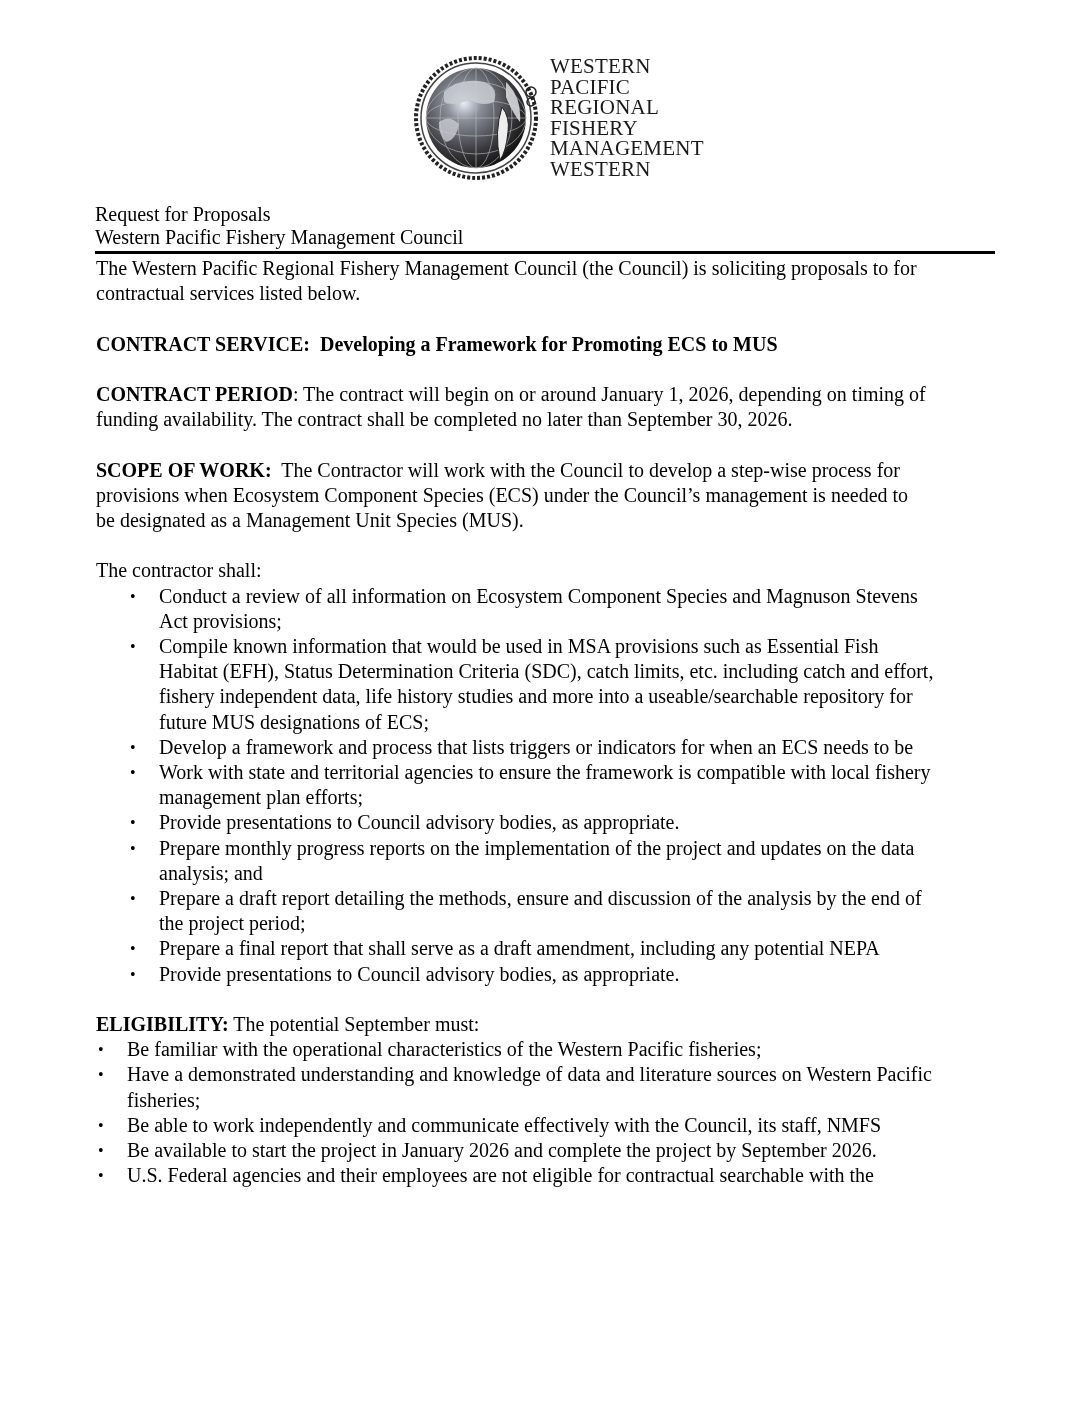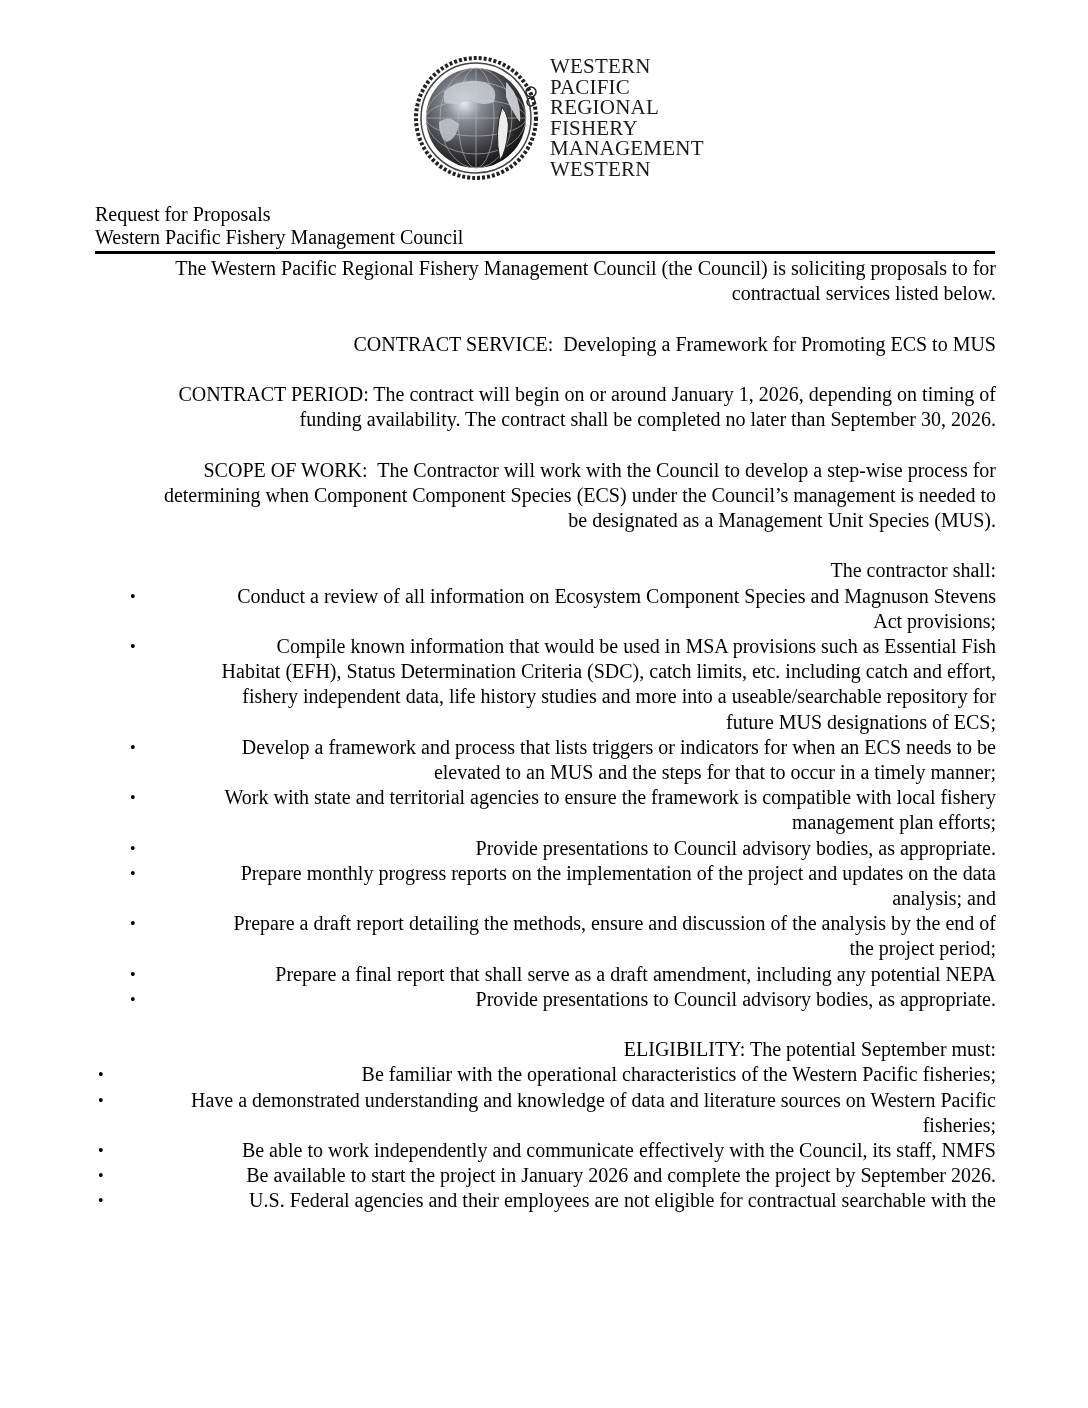--- a/index.html
+++ b/index.html
@@ -14,23 +14,23 @@
                letter-spacing: 0.2px; color: #1a1a1a; }
   .logo-text div { white-space: nowrap; }
 
   
   .title-block { position: absolute; left: 95px; top: 203px; width: 900px; text-align: left;
                  font-size: 20px; line-height: 23px; }
   .rule { position: absolute; left: 95px; top: 251px; width: 900px; height: 3px; background: #000; }
 
   
   .body { position: absolute; left: 96px; top: 256px; width: 900px; font-size: 20px; line-height: 25.2px; }
-  .para { margin: 0; text-align: right; }
+  .para { margin: 0; }
   .gap { height: 25.2px; }
-  b { font-weight: normal; }
+  b { font-weight: bold; }
 
   ul.list { list-style: none; margin: 0; padding: 0; }
   ul.list li { position: relative; }
   ul.indented li { padding-left: 63px; }
   ul.indented li .bullet { position: absolute; left: 34px; top: 0; }
   ul.flush li { padding-left: 31px; }
   ul.flush li .bullet { position: absolute; left: 2px; top: 0; }
   .bullet { font-size: 16px; line-height: 25.2px; }
 </style>
 </head>
@@ -96,21 +96,21 @@
     <div class="gap"></div>
 
     <div class="para">
       <div><b>CONTRACT PERIOD</b><span>: The contract will begin on or around January 1, 2026, depending on timing of</span></div>
       <div>funding availability.  The contract shall be completed no later than September 30, 2026.</div>
     </div>
     <div class="gap"></div>
 
     <div class="para">
       <div><b>SCOPE OF WORK:</b><span style="white-space:pre">  The Contractor will work with the Council to develop a step-wise process for</span></div>
-      <div>determining when Component Component Species (ECS) under the Council’s management is needed to</div>
+      <div>provisions when Ecosystem Component Species (ECS) under the Council’s management is needed to</div>
       <div>be designated as a Management Unit Species (MUS).</div>
     </div>
     <div class="gap"></div>
 
     <div class="para">
       <div>The contractor shall:</div>
       <ul class="list indented">
         <li>
             <span class="bullet">•</span>
             <div>Conduct a review of all information on Ecosystem Component Species and Magnuson Stevens</div>
@@ -119,21 +119,20 @@
         <li>
             <span class="bullet">•</span>
             <div>Compile known information that would be used in MSA provisions such as Essential Fish</div>
             <div>Habitat (EFH), Status Determination Criteria (SDC), catch limits, etc. including catch and effort,</div>
             <div>fishery independent data, life history studies and more into a useable/searchable repository for</div>
             <div>future MUS designations of ECS;</div>
           </li>
         <li>
             <span class="bullet">•</span>
             <div>Develop a framework and process that lists triggers or indicators for when an ECS needs to be</div>
-            <div>elevated to an MUS and the steps for that to occur in a timely manner;</div>
           </li>
         <li>
             <span class="bullet">•</span>
             <div>Work with state and territorial agencies to ensure the framework is compatible with local fishery</div>
             <div>management plan efforts;</div>
           </li>
         <li>
             <span class="bullet">•</span>
             <div>Provide presentations to Council advisory bodies, as appropriate.</div>
           </li>

